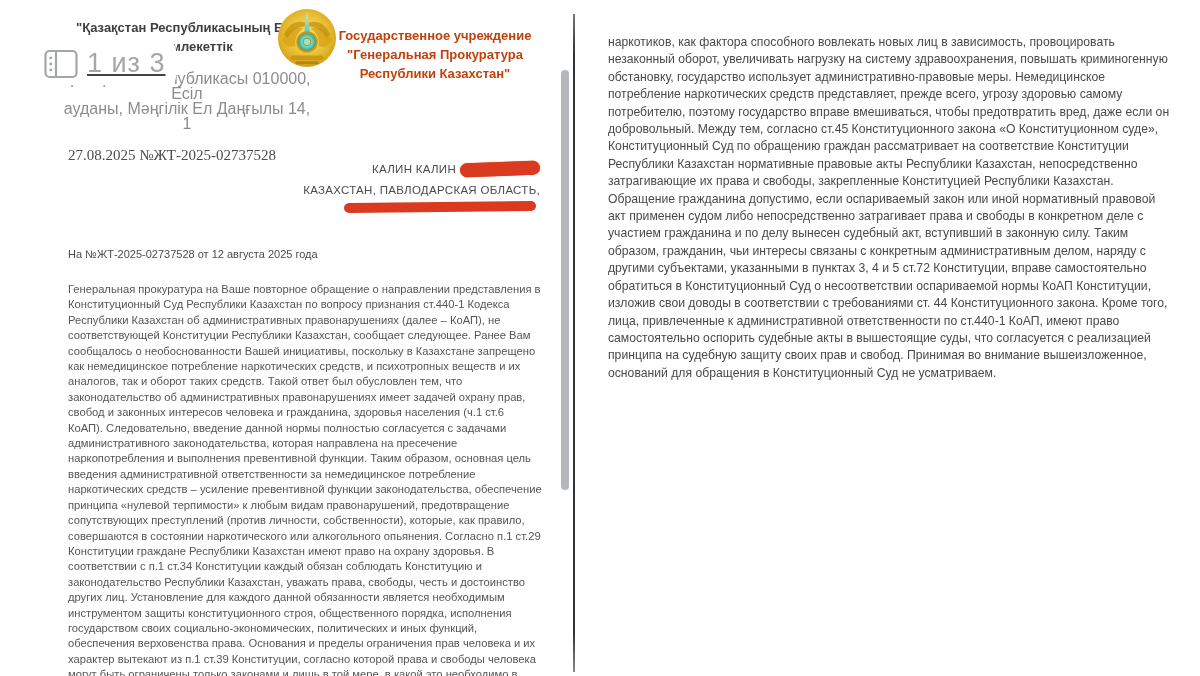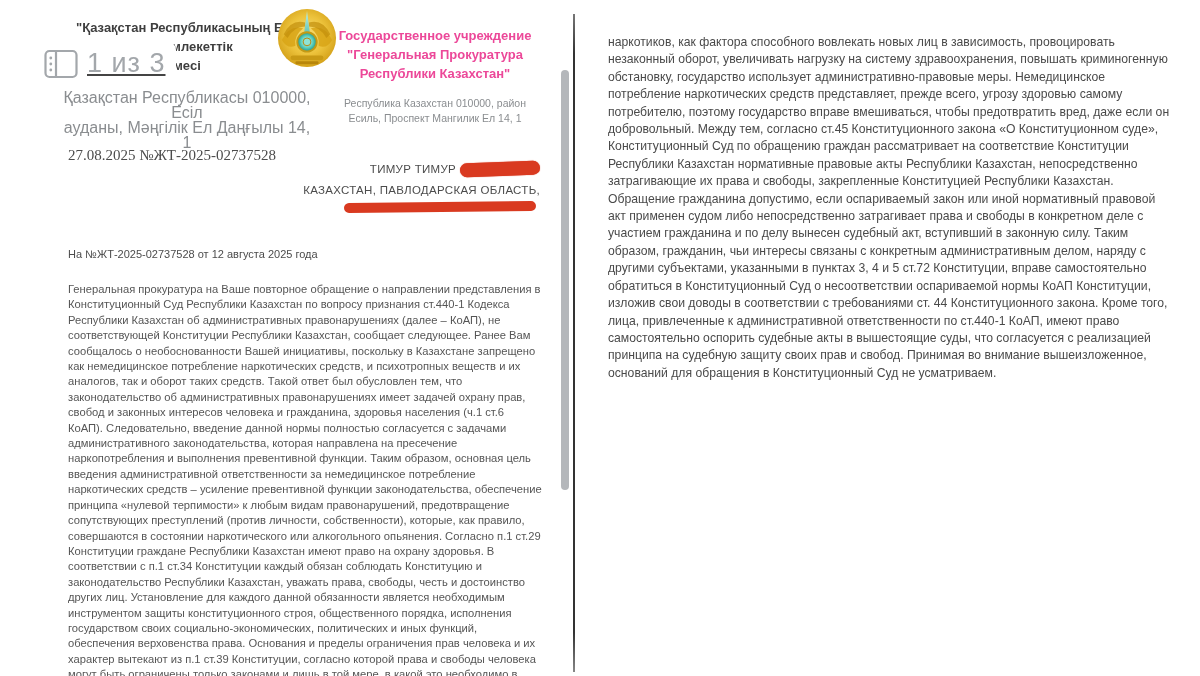--- a/index.html
+++ b/index.html
@@ -16,21 +16,21 @@
                   background: linear-gradient(#777 0, #333 6%, #333 94%, #888 100%); }
   .scroll-thumb { position: absolute; left: 561px; top: 70px; width: 8px; height: 420px;
                   background: #b4b7bb; border-radius: 4px; }
 
   
   .hdr-left { position: absolute; left: 62px; top: 18px; width: 250px; text-align: center; }
   .hdr-left .t { font-weight: bold; color: #3e3e3e; font-size: 13px; line-height: 19px; }
   .hdr-left .a { margin-top: 15px; color: #8a8d90; font-size: 16px; line-height: 15px; }
 
   .hdr-right { position: absolute; left: 330px; top: 26px; width: 210px; text-align: center; }
-  .hdr-right .t { font-weight: bold; color: #ec4899; font-size: 13px; line-height: 19px; }
+  .hdr-right .t { font-weight: bold; color: #c2410c; font-size: 13px; line-height: 19px; }
   .hdr-right .a { margin-top: 13px; color: #8a8d90; font-size: 10.5px; line-height: 15px; }
 
   .emblem { position: absolute; left: 276px; top: 7px; width: 62px; height: 62px; }
 
   
   .counter { position: absolute; left: 36px; top: 42px; background: #ffffff; border-radius: 8px;
              padding: 6px 10px 6px 8px; display: flex; align-items: center; gap: 9px; text-decoration: underline; }
   .counter svg { display: block; }
   .counter .num { font-size: 27px; color: #a3a7ab; letter-spacing: 1px; white-space: nowrap; }
 
@@ -56,21 +56,20 @@
 </head>
 <body>
 
 <div class="stage">
 
   <div class="page1">
 
     <div class="hdr-left">
       <div class="t">"Қазақстан Республикасының Бас</div>
       <div class="t">і" мемлекеттік</div>
-      <div class="t">месі</div>
       <div class="a">
         <div>Қазақстан Республикасы 010000, Есіл</div>
         <div>ауданы, Мәңгілік Ел Даңғылы 14, 1</div>
       </div>
     </div>
 
     <div class="emblem">
       <svg width="62" height="62" viewBox="0 0 64 64">
         <defs>
           <radialGradient id="gold" cx="50%" cy="45%" r="60%">
@@ -98,31 +97,27 @@
         <circle cx="32" cy="36" r="4" fill="#8fe4d4" stroke="#b8860b" stroke-width="1"></circle>
         <rect x="15" y="50" width="34" height="5" rx="2.5" fill="#c99a15"></rect>
         <rect x="20" y="56" width="24" height="3" rx="1.5" fill="#b8860b"></rect>
       </svg>
     </div>
 
     <div class="hdr-right">
       <div class="t">Государственное учреждение</div>
       <div class="t">"Генеральная Прокуратура</div>
       <div class="t">Республики Казахстан"</div>
-      <div class="a">
-        <div>Республика Казахстан 010000, район</div>
-        <div>Есиль, Проспект Мангилик Ел 14, 1</div>
-      </div>
     </div>
 
     <div class="date-line">27.08.2025 №ЖТ-2025-02737528</div>
 
     <div class="recipient">
       <div class="name-row">
-        <span>ТИМУР ТИМУР</span>
+        <span>КАЛИН КАЛИН</span>
         <span class="redact-1"></span>
       </div>
       <div class="region">КАЗАХСТАН, ПАВЛОДАРСКАЯ ОБЛАСТЬ,</div>
       <div class="redact-2"></div>
     </div>
 
     <div class="ref-line">На №ЖТ-2025-02737528 от 12 августа 2025 года</div>
 
     <div class="body1"><span>Генеральная прокуратура на Ваше повторное обращение о направлении представления в Конституционный Суд Республики Казахстан по вопросу признания ст.440-1 Кодекса Республики Казахстан об административных правонарушениях (далее – КоАП), не соответствующей Конституции Республики Казахстан, сообщает следующее. Ранее Вам сообщалось о необоснованности Вашей инициативы, поскольку в Казахстане запрещено как немедицинское потребление наркотических средств, и психотропных веществ и их аналогов, так и оборот таких средств. Такой ответ был обусловлен тем, что законодательство об административных правонарушениях имеет задачей охрану прав, свобод и законных интересов человека и гражданина, здоровья населения (ч.1 ст.6 КоАП). Следовательно, введение данной нормы полностью согласуется с задачами административного законодательства, которая направлена на пресечение наркопотребления и выполнения превентивной функции. Таким образом, основная цель введения административной ответственности за немедицинское потребление наркотических средств – усиление превентивной функции законодательства, обеспечение принципа «нулевой терпимости» к любым видам правонарушений, предотвращение сопутствующих преступлений (против личности, собственности), которые, как правило, совершаются в состоянии наркотического или алкогольного опьянения. Согласно п.1 ст.29 Конституции граждане Республики Казахстан имеют право на охрану здоровья. В соответствии с п.1 ст.34 Конституции каждый обязан соблюдать Конституцию и законодательство Республики Казахстан, уважать права, свободы, честь и достоинство других лиц. Установление для каждого данной обязанности является необходимым инструментом защиты конституционного строя, общественного порядка, исполнения государством своих социально-экономических, политических и иных функций, обеспечения верховенства права. Основания и пределы ограничения прав человека и их характер вытекают из п.1 ст.39 Конституции, согласно которой права и свободы человека могут быть ограничены только законами и лишь в той мере, в какой это необходимо в целях защиты конституционного строя, охраны общественного порядка, прав и свобод человека, здоровья и нравственности населения. То есть Конституция отнесла возможность ограничения прав человека на уровне закона к полномочиям законодателя в конституционно-определенных целях. Тем самым государство создает условия для оказания медицинской помощи, развивает систему здравоохранения и принимает меры для улучшения</span></div>
   </div>

